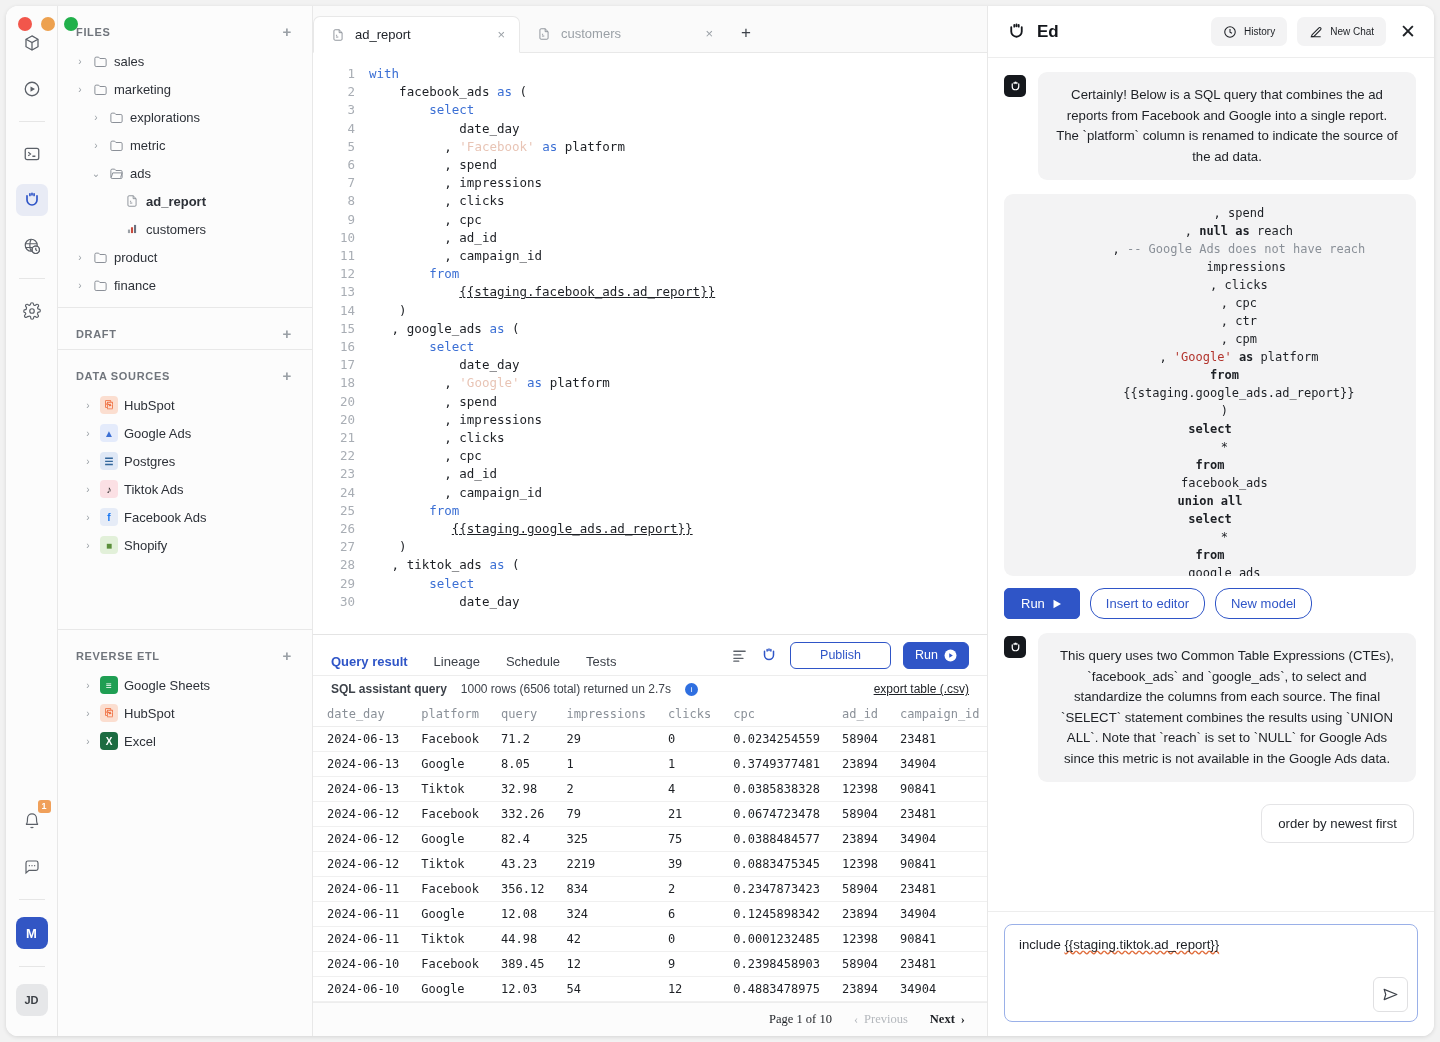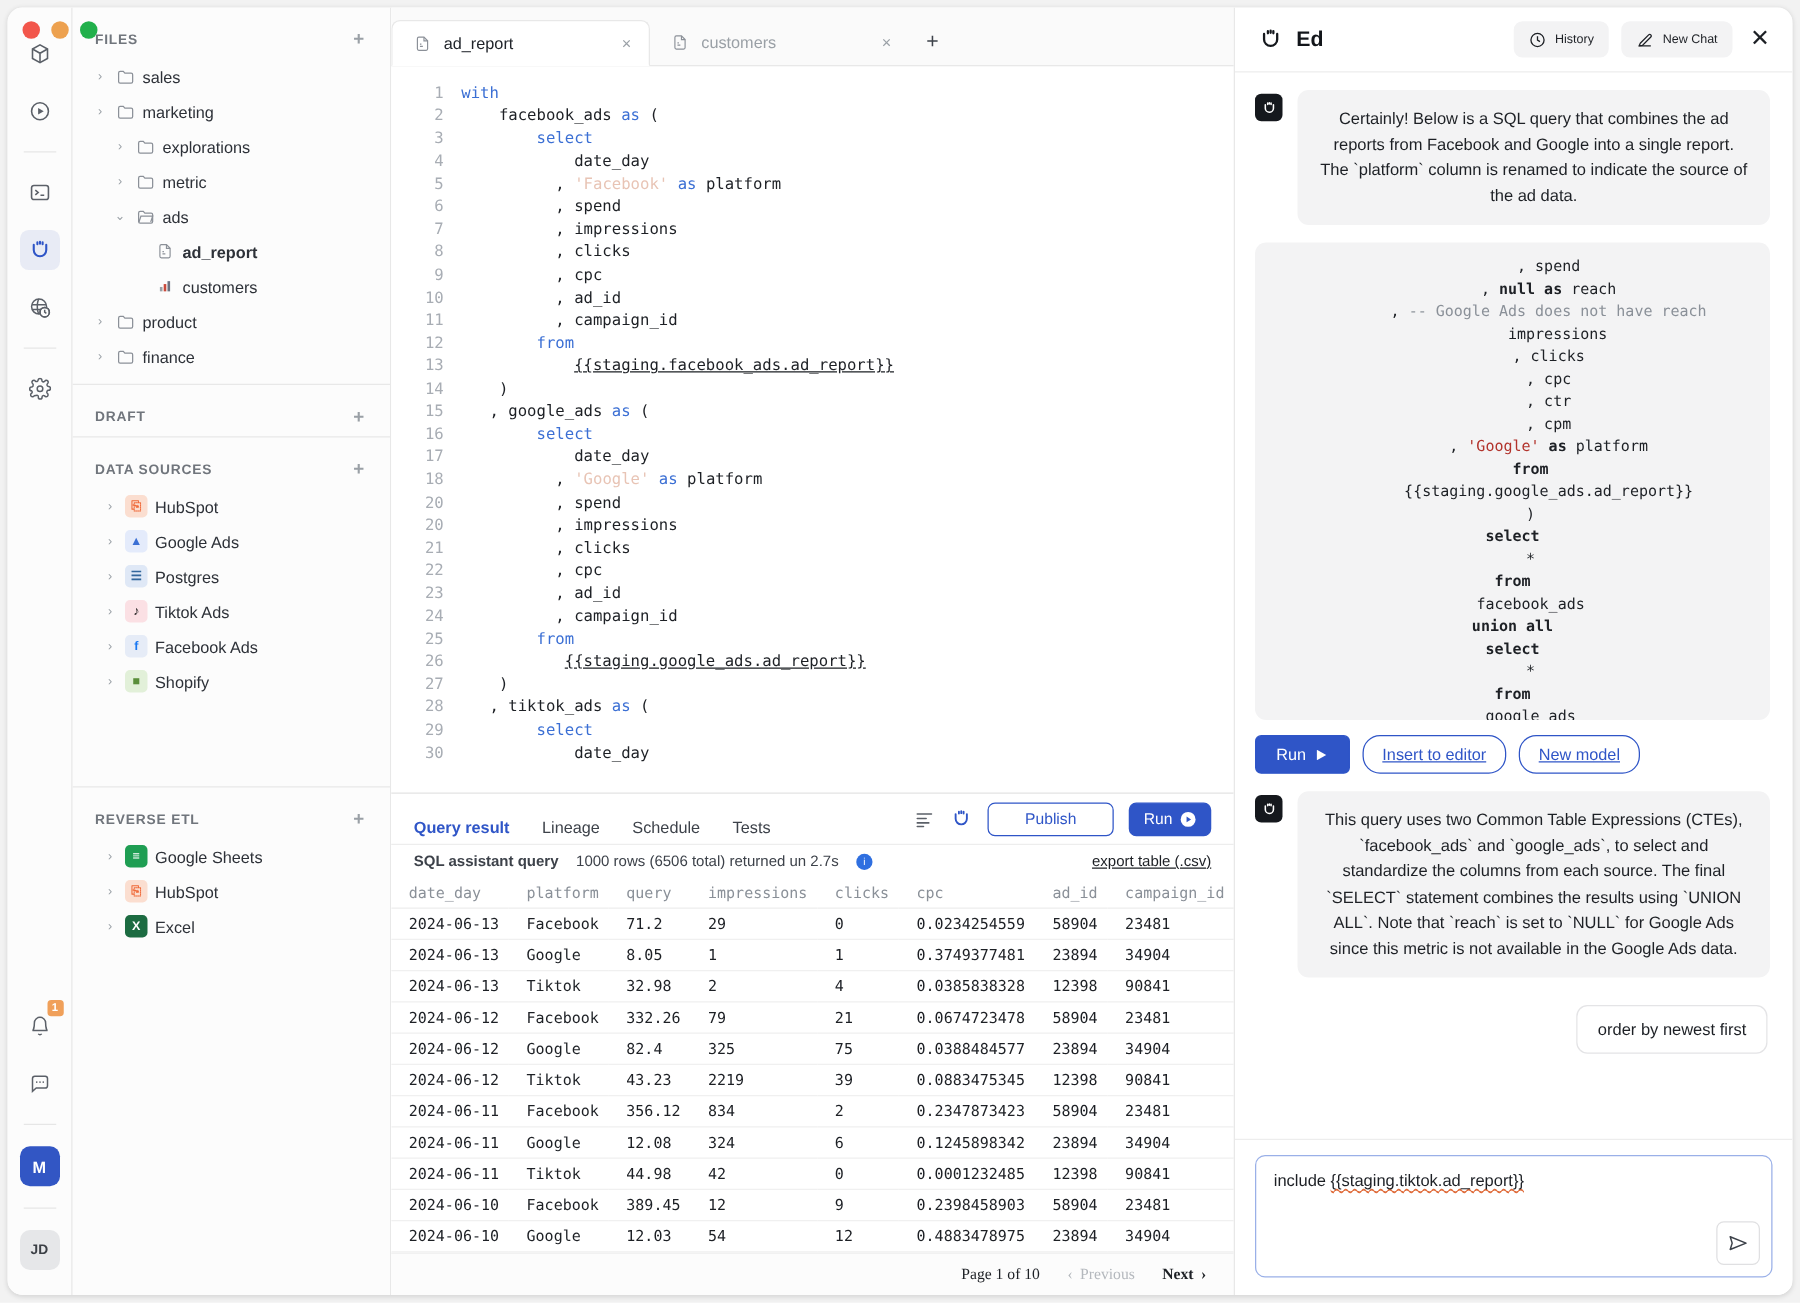--- a/index.html
+++ b/index.html
@@ -214,21 +214,21 @@
     font-family: "DejaVu Sans Mono", monospace;
     font-size: 12px; line-height: 18px; color: #1d2025;
     white-space: pre; overflow: hidden; margin-bottom: 12px;
     max-height: 382px;
   }
   .codeblock .k { font-weight: 700; }
   .codeblock .s { color: #b2332c; }
   .codeblock .c { color: #8a9098; }
   .cb-actions { display: flex; gap: 10px; margin: 0 0 14px 0; }
   .cb-actions .btn-primary { height: 31px; padding: 0 16px; font-size: 13px; border-radius: 5px; }
-  .cb-actions .btn-outline { height: 31px; padding: 0 15px; font-size: 13px; border-radius: 14px; text-decoration: underline; }
+  .cb-actions .btn-outline { height: 31px; padding: 0 15px; font-size: 13px; border-radius: 14px; }
   .user-row { display: flex; justify-content: flex-end; padding-right: 2px; }
   .user-bubble {
     border: 1px solid #e4e4e6; border-radius: 9px;
     padding: 11px 16px; font-size: 13.2px; color: #1d2025; background: #fff;
   }
   .composer { padding: 12px 16px 14px 16px; border-top: 1px solid #ededed; }
   .compbox {
     border: 1.6px solid #9ab0e8; border-radius: 8px;
     height: 98px; padding: 12px 14px; position: relative; background: #fff;
   }

